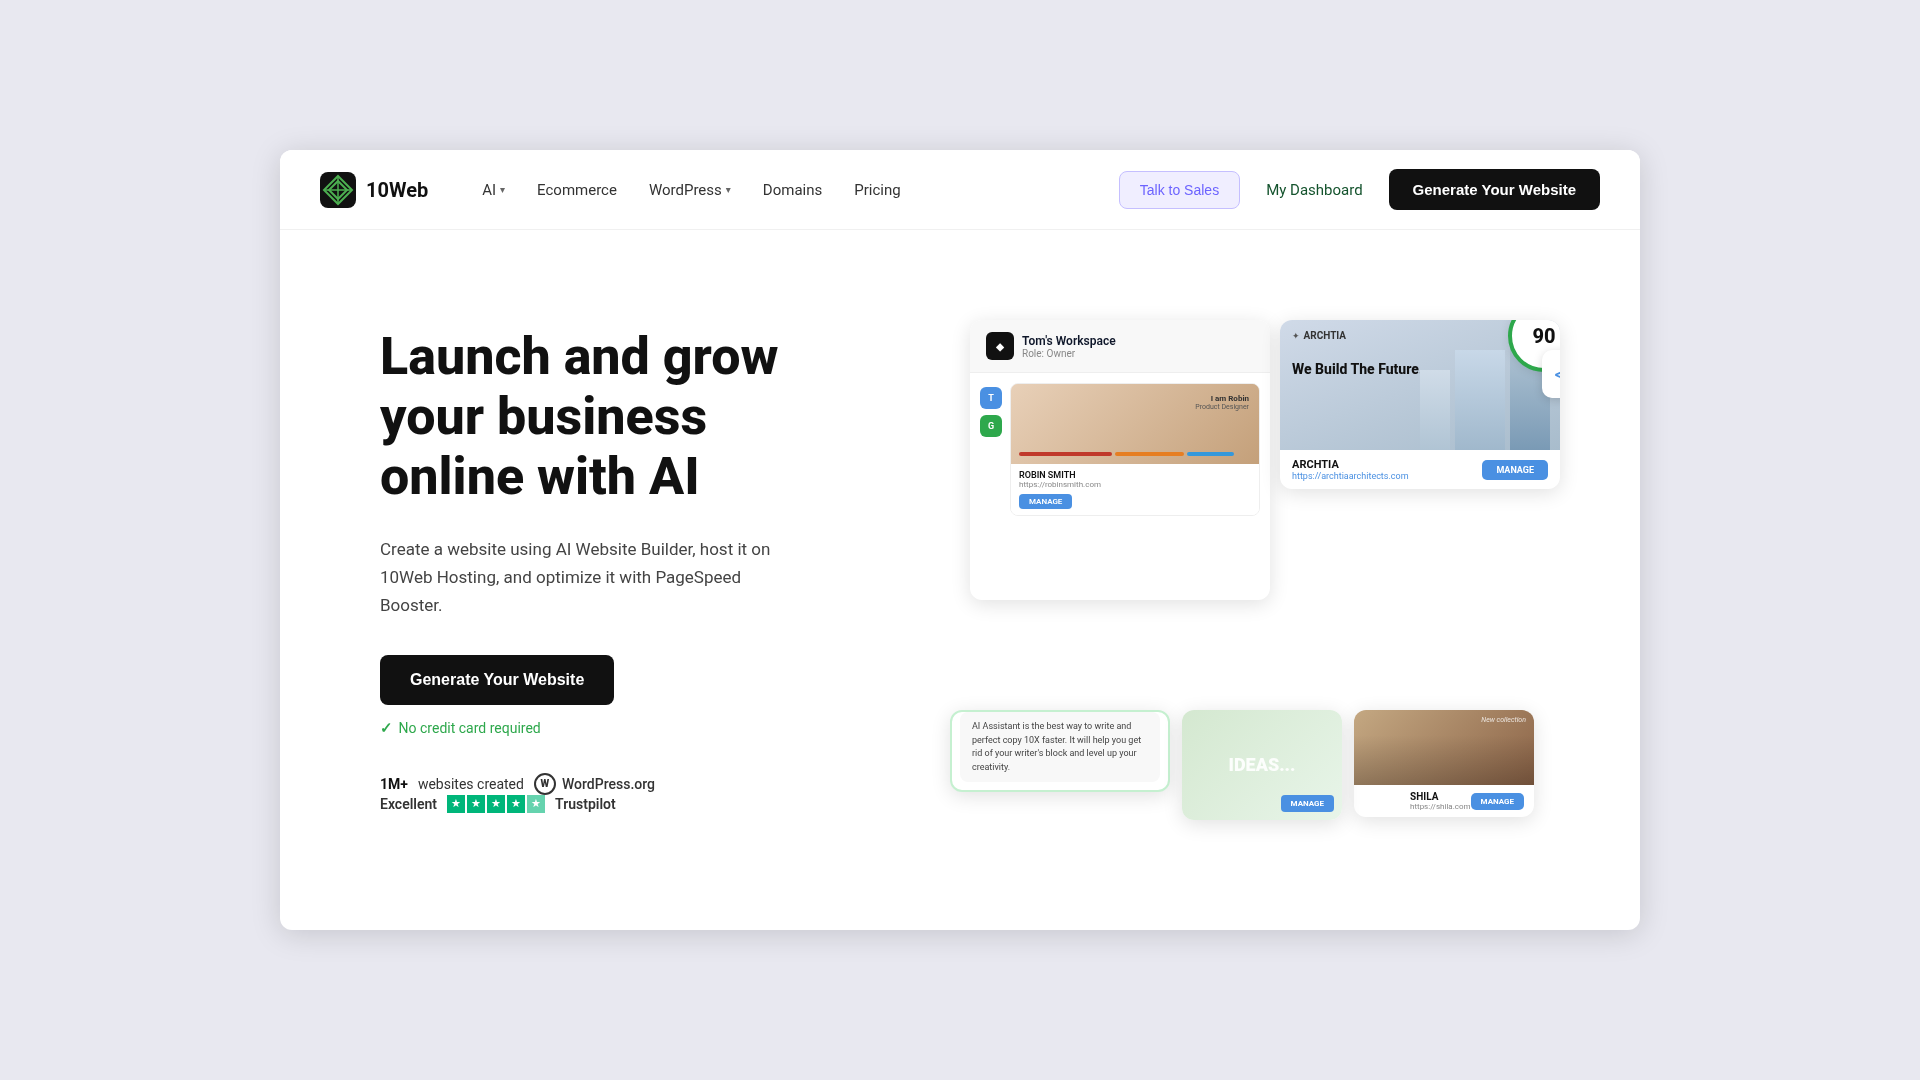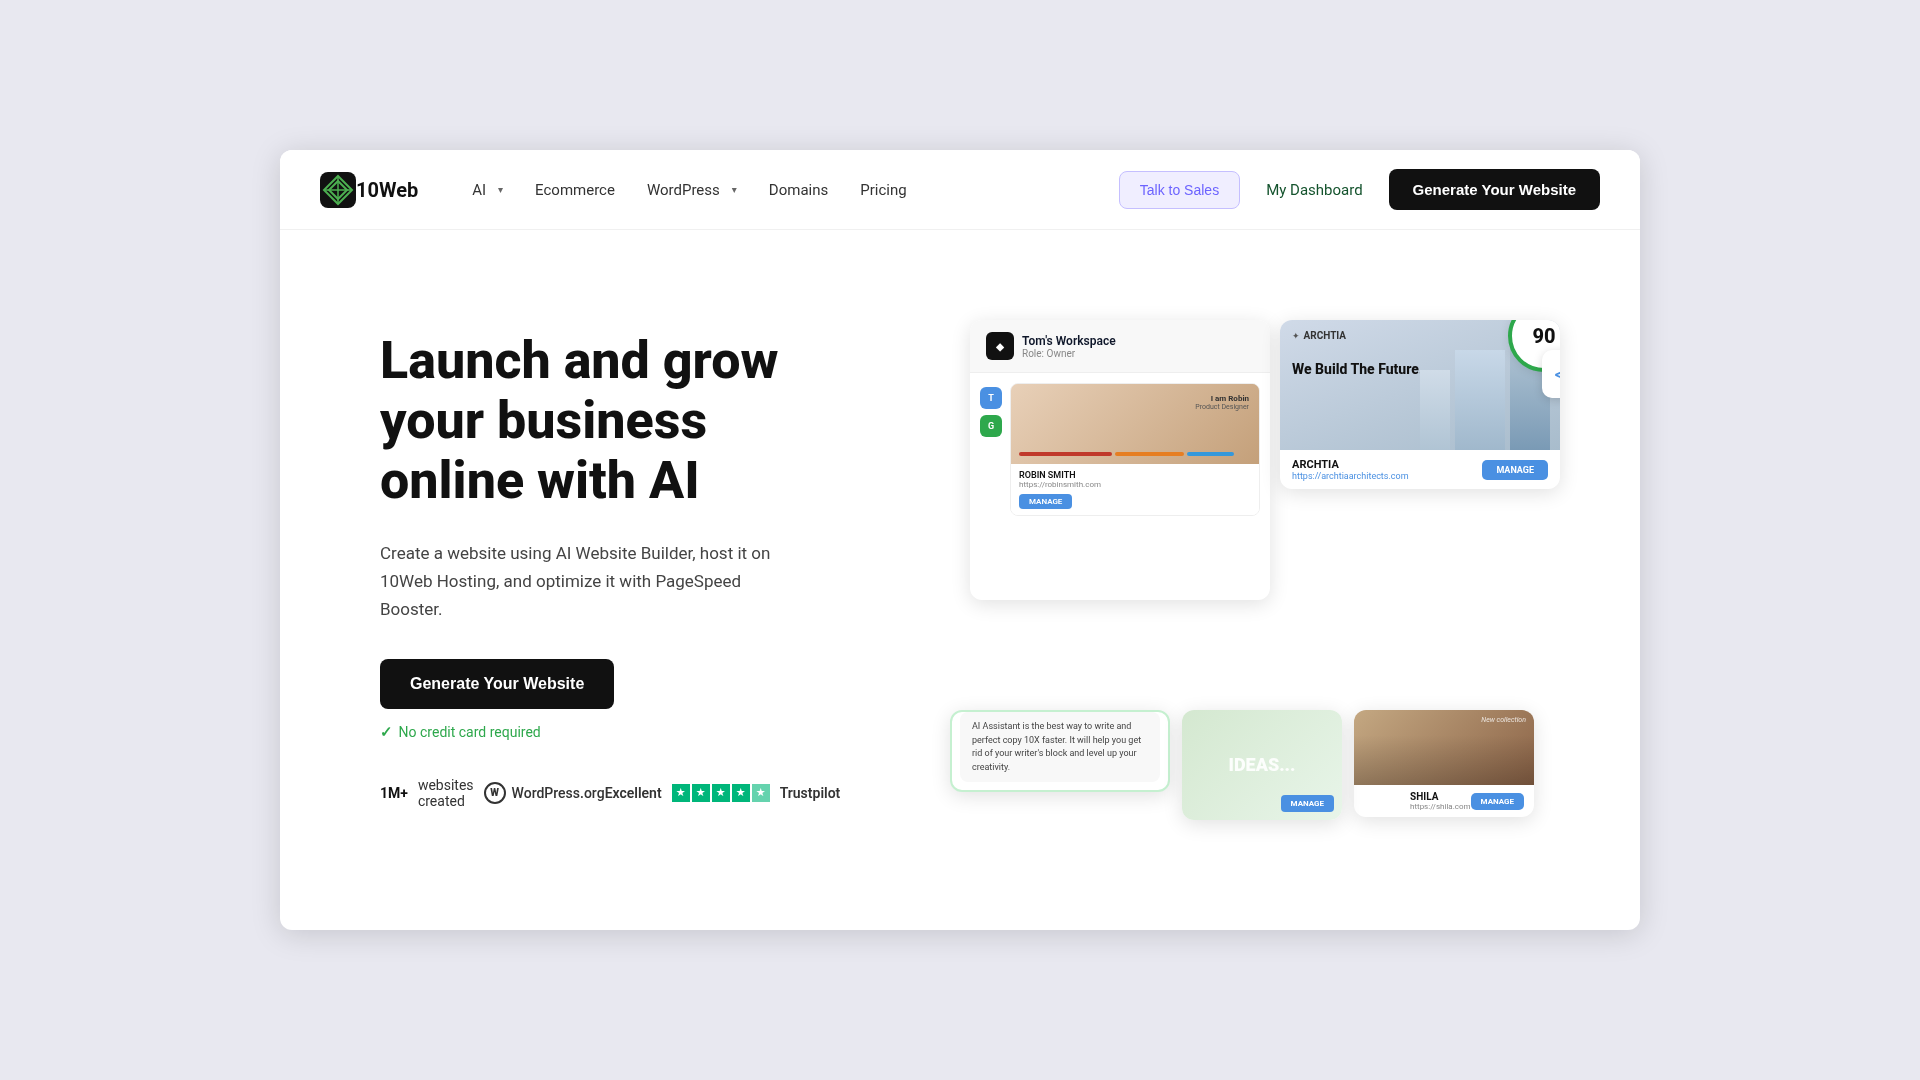--- a/index.html
+++ b/index.html
@@ -26,20 +26,21 @@
       display: flex;
       align-items: center;
       padding: 0 40px;
       height: 80px;
       border-bottom: 1px solid #f0f0f0;
       background: #fff;
     }
     .logo-area {
       display: flex;
       align-items: center;
+      gap: 10px;
       margin-right: 40px;
       text-decoration: none;
       color: #000;
     }
     .logo-icon {
       width: 36px;
       height: 36px;
     }
     .logo-text {
       font-size: 20px;
@@ -48,21 +49,21 @@
     }
     .nav-links {
       display: flex;
       align-items: center;
       gap: 4px;
       flex: 1;
     }
     .nav-item {
       display: flex;
       align-items: center;
-      gap: 12px;
+      gap: 4px;
       padding: 8px 14px;
       font-size: 15px;
       color: #333;
       cursor: pointer;
       border-radius: 6px;
       text-decoration: none;
       justify-content: flex-end;
     }
     .nav-item .chevron {
       font-size: 10px;
@@ -146,22 +147,23 @@
       color: #2ea84c;
       margin-bottom: 36px;
     }
     .no-credit .check {
       color: #2ea84c;
       font-weight: 700;
       font-size: 15px;
     }
     .social-proof {
       display: flex;
-      flex-direction: row;
+      flex-direction: column;
       gap: 0;
+      justify-content: flex-end;
     }
     .websites-created {
       display: flex;
       align-items: center;
       gap: 10px;
       font-size: 14px;
       color: #333;
     }
     .websites-created .count {
       font-weight: 700;

